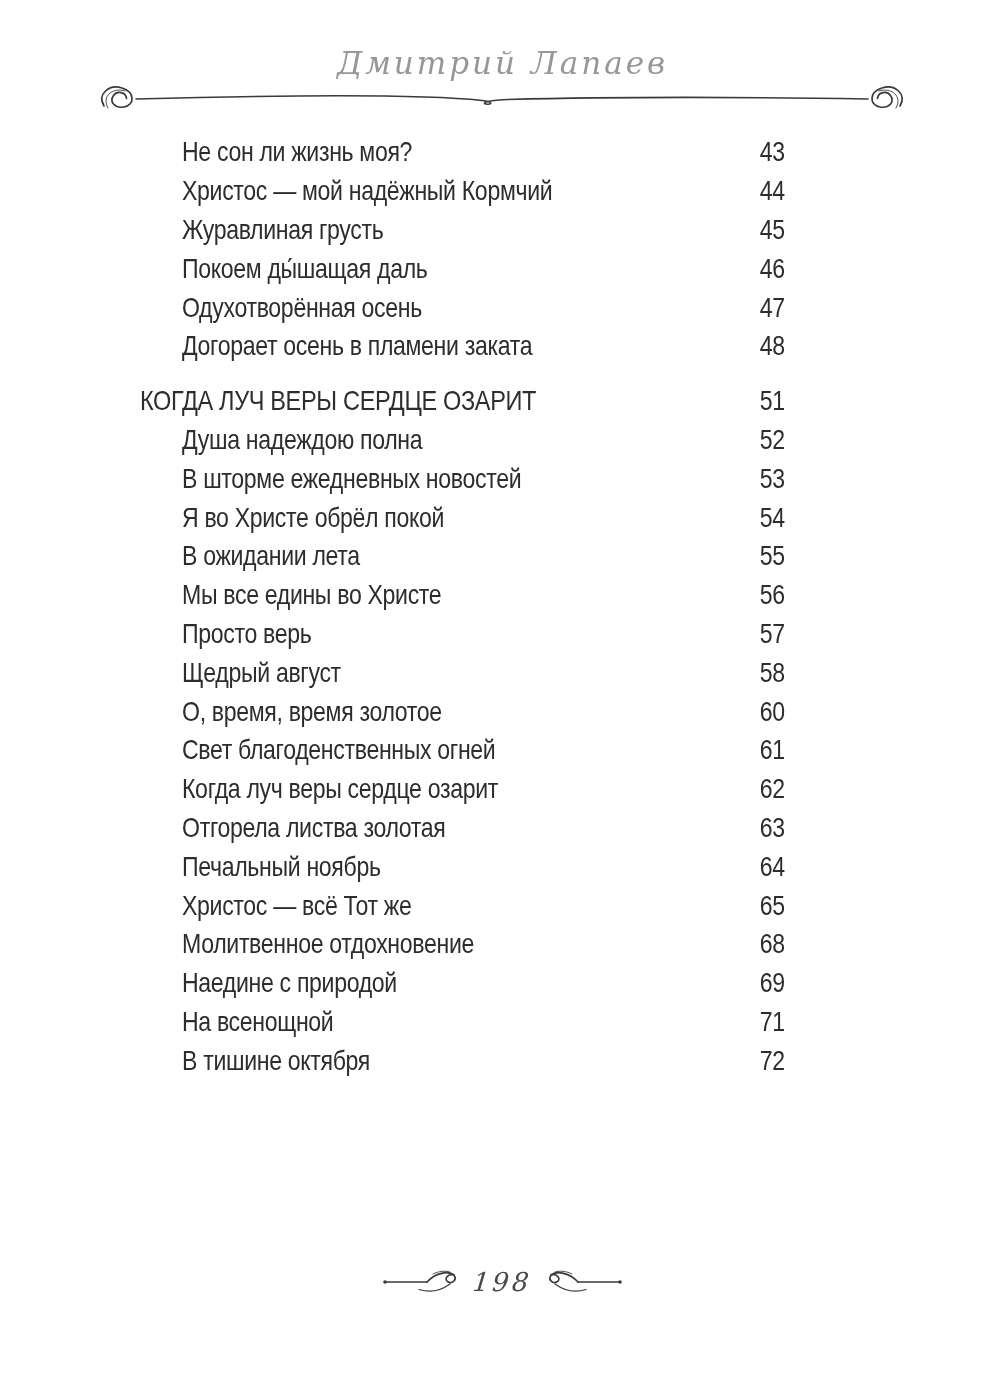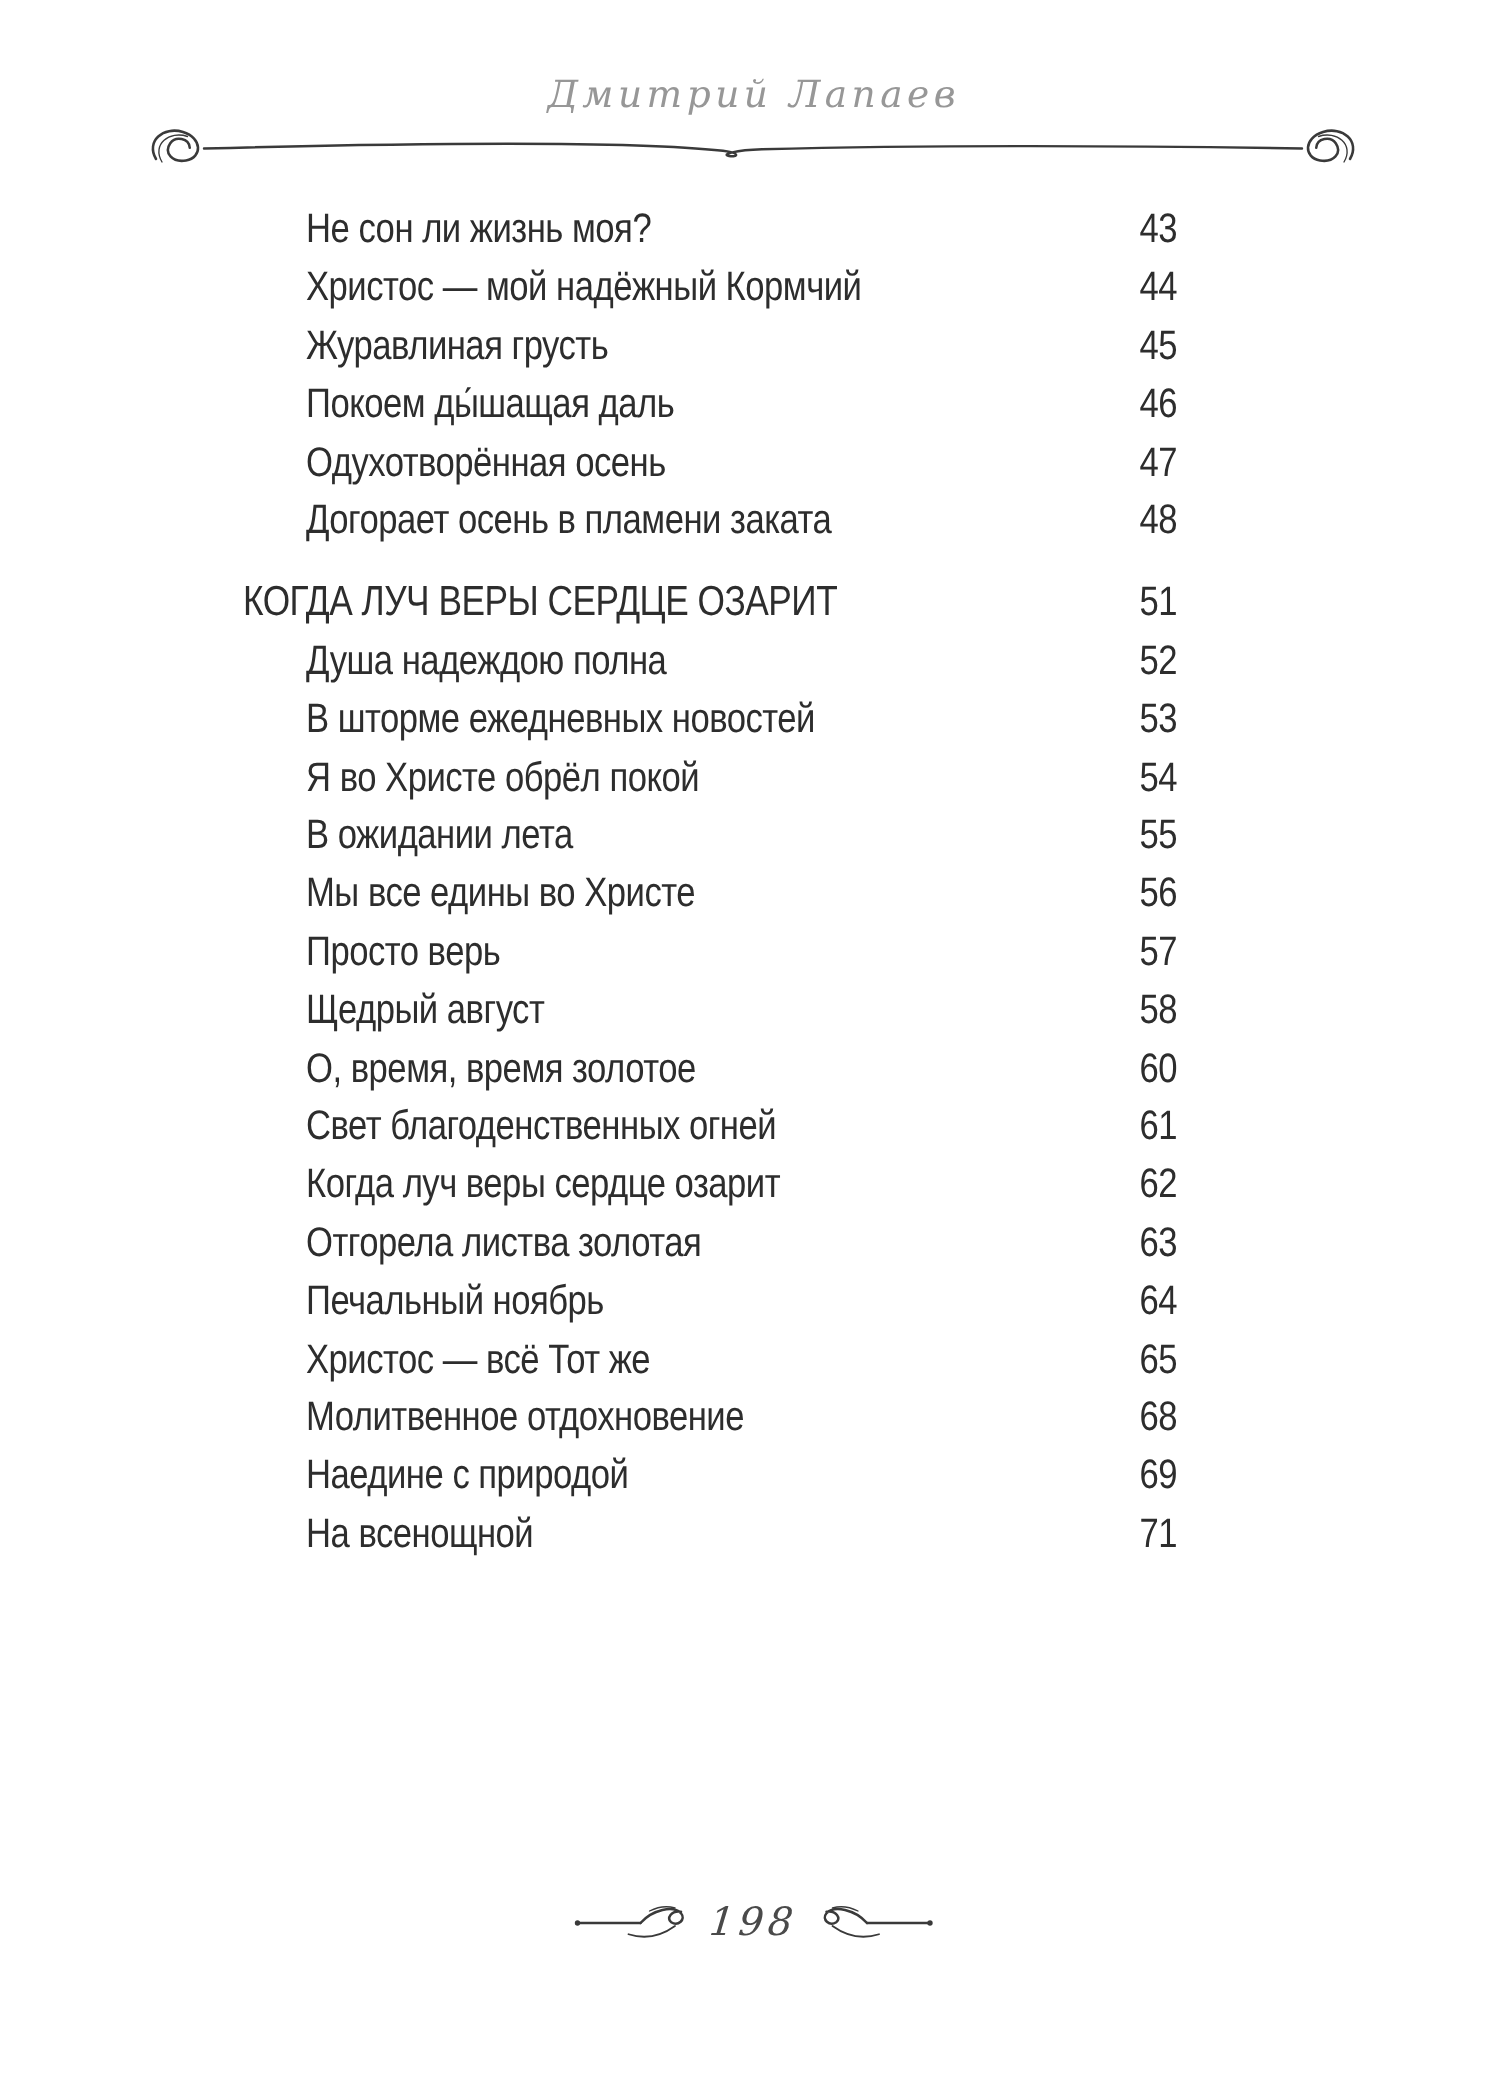--- a/index.html
+++ b/index.html
@@ -18,42 +18,41 @@
   }
   
   .running-header {
     position: absolute;
     top: 42px;
     left: 0;
     right: 0;
     text-align: center;
     font-family: "DejaVu Serif", serif;
     font-style: italic;
-    font-size: 25px;
+    font-size: 31px;
     line-height: 42px;
     letter-spacing: 3px;
     color: #979797;
   }
   .divider {
     position: absolute;
     top: 78px;
     left: 96px;
   }
   
   .toc {
     position: absolute;
     top: 133px;
     left: 140px;
     width: 645px;
   }
   .row {
     display: flex;
     align-items: center;
     height: 38.8px;
-    margin-left: 22px;
   }
   .row .title {
     white-space: nowrap;
     font-size: 27.5px;
     letter-spacing: -0.4px;
     transform: scaleX(0.84);
     transform-origin: 0 50%;
   }
   .row.entry .title { margin-left: 42px; }
   .row.section { margin-top: 16px; }
@@ -219,20 +218,24 @@
     <span class="title">Наедине с природой</span>
     <span class="pagenum">69</span>
   </div>
 
 
   <div class="row entry">
     <span class="title">На всенощной</span>
     <span class="pagenum">71</span>
   </div>
 
+  <div class="row entry">
+    <span class="title">В тишине октября</span>
+    <span class="pagenum">72</span>
+  </div>
 </div>
 
   <div class="footer">
     <svg width="84" height="38" viewBox="0 0 84 38">
       <g stroke="#3a3a3a" fill="none" stroke-linecap="round">
         <circle cx="4" cy="19" r="1.8" fill="#3a3a3a" stroke="none"></circle>
         <path d="M4 19 H 46" stroke-width="1.6"></path>
         <path d="M46 19 C 54 10, 68 7, 73 12.5 C 76.5 16.5, 71 21.5, 66.5 18.5 C 63 16, 66.5 10.5, 73 11.5" stroke-width="1.7"></path>
         <path d="M38 26.5 C 49 30, 60 27.5, 69 21" stroke-width="1.2"></path>
         <path d="M52 11 C 58 8, 64 7.5, 69 9" stroke-width="0.9"></path>

